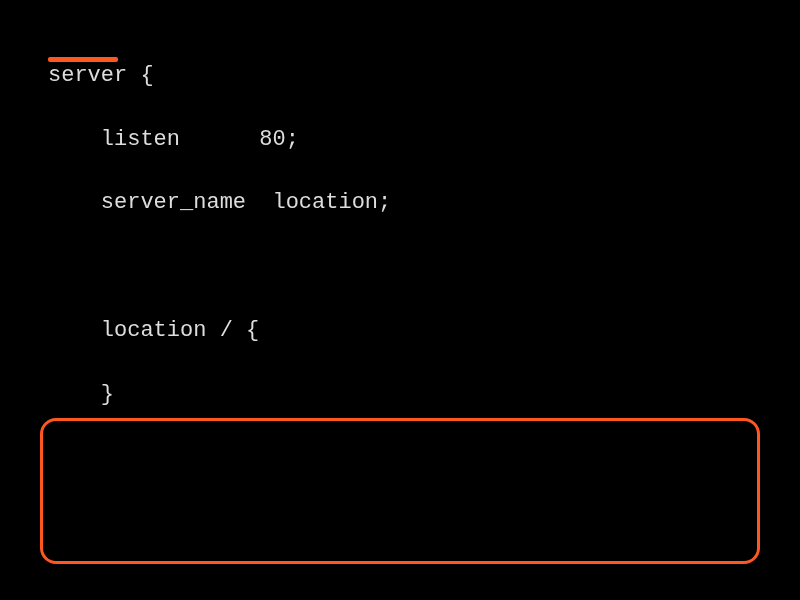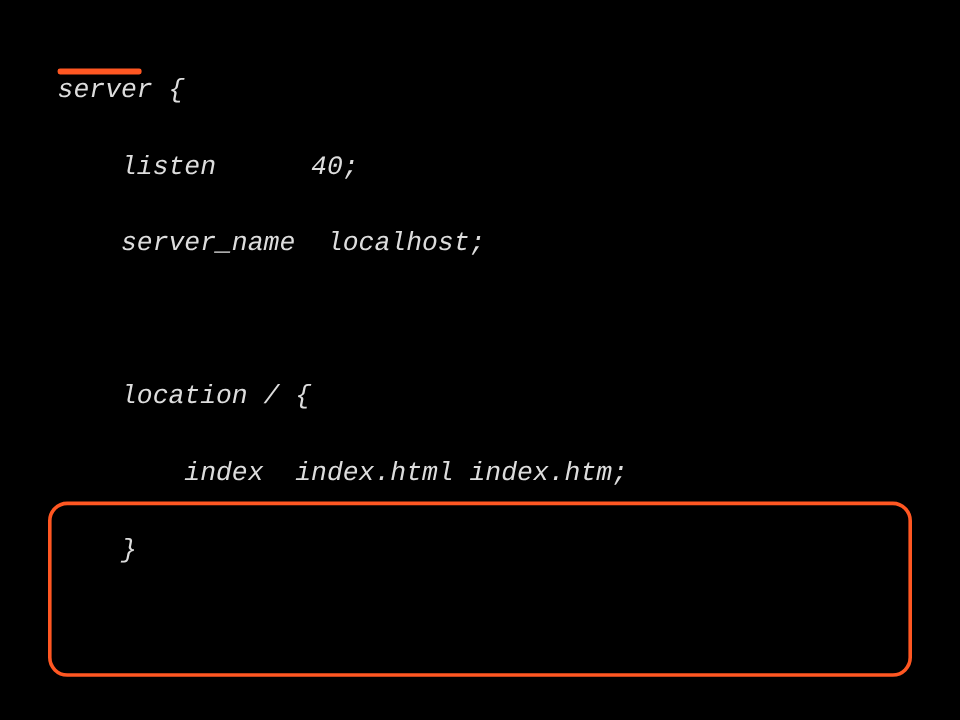--- a/index.html
+++ b/index.html
@@ -36,34 +36,32 @@
       left: 40px;
       top: 418px;
       width: 720px;
       height: 146px;
       border: 3px solid #ff5722;
       border-radius: 16px;
       pointer-events: none;
     }
     .line {
       display: block;
-      font-style: italic;
     }
   </style>
 </head>
 <body>
 
 <div class="code-container">
 <span class="line">server {</span>
-<span class="line">    listen      40;</span>
-<span class="line">    server_name  localhost;</span>
+<span class="line">    listen      80;</span>
+<span class="line">    server_name  location;</span>
 <span class="line"></span>
 <span class="line"></span>
 <span class="line">    location / {</span>
-<span class="line">        index  index.html index.htm;</span>
 <span class="line">    }</span>
 <span class="line"></span>
 <span class="line"></span>
 
 
 
 
 </div>
 
 <div class="underline"></div>

